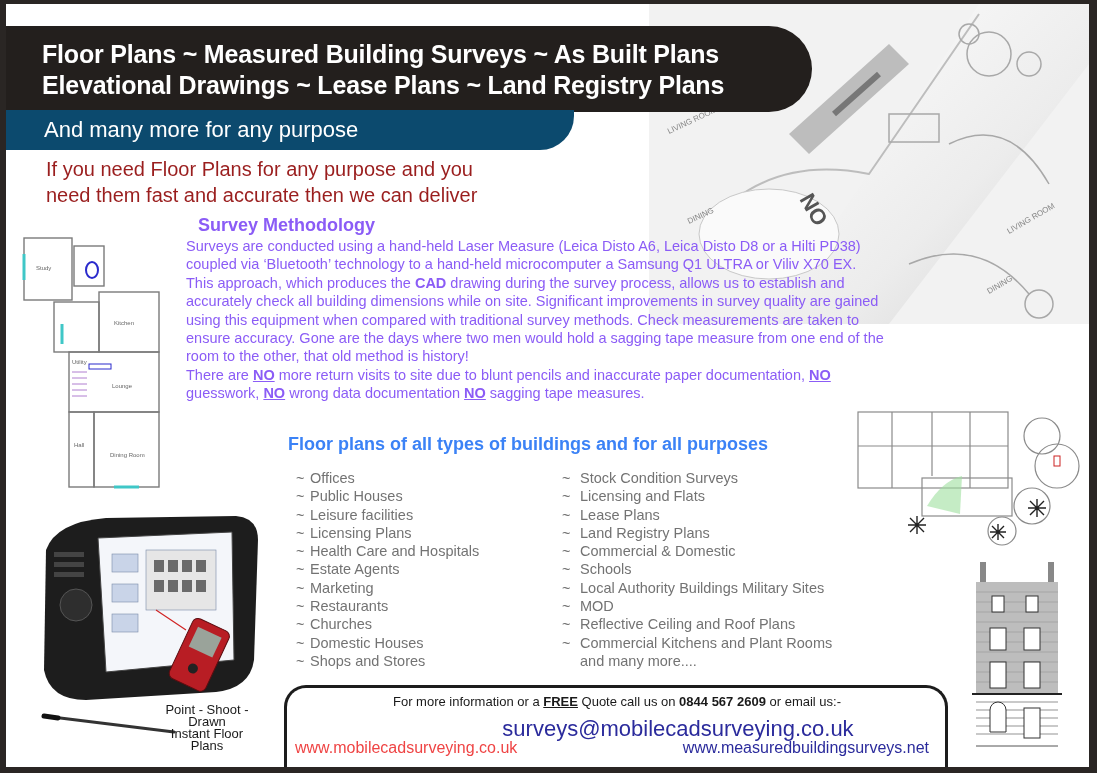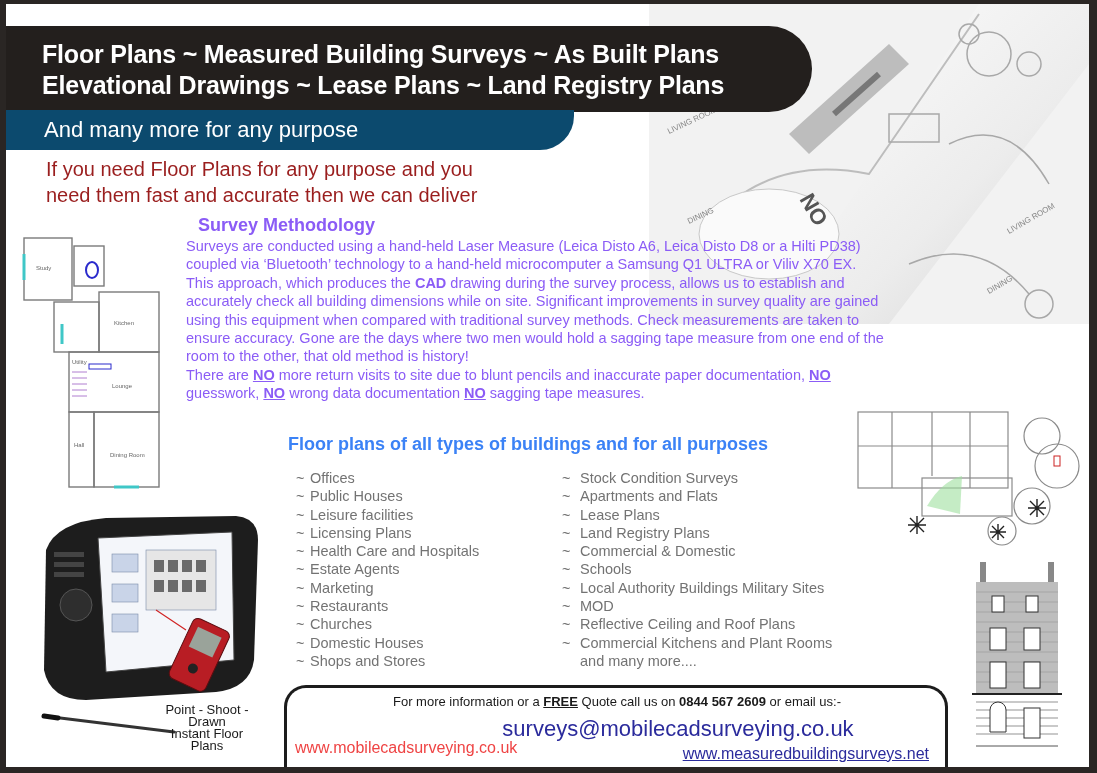--- a/index.html
+++ b/index.html
@@ -62,21 +62,21 @@
   
   .contact-box {
     position: absolute; left: 278px; top: 681px; width: 664px; height: 100px;
     border: 3px solid #1c1c1c; border-bottom: none; border-radius: 22px 22px 0 0; box-sizing: border-box; background: #fff;
   }
   .contact-line1 { position: absolute; left: 10px; top: 6px; width: 640px; text-align: center; font-size: 13px; color: #1a1a1a; white-space: nowrap; }
   .contact-line1 .free { font-weight: bold; text-decoration: underline; }
   .contact-line1 .phone { font-weight: bold; }
   .contact-email { position: absolute; left: 0; top: 28px; width: 782px; text-align: center; font-size: 22px; color: #2b2b9c; }
   .contact-web1 { position: absolute; left: 8px; top: 51px; font-size: 16px; color: #ef4444; }
-  .contact-web2 { position: absolute; right: 16px; top: 57px; font-size: 16px; color: #2b2b9c; text-decoration: underline; }
+  .contact-web2 { position: absolute; right: 16px; top: 51px; font-size: 16px; color: #2b2b9c; }
   .caption {
     position: absolute; left: 148px; top: 700px; width: 106px; text-align: center; font-size: 13px; line-height: 12px; color: #1a1a1a;
   }
   .img-block { position: absolute; }
 </style>
 </head>
 <body>
 
 <div class="page">
 
@@ -201,21 +201,21 @@
     <li><span class="tilde">~</span><span>Health Care and Hospitals</span></li>
     <li><span class="tilde">~</span><span>Estate Agents</span></li>
     <li><span class="tilde">~</span><span>Marketing</span></li>
     <li><span class="tilde">~</span><span>Restaurants</span></li>
     <li><span class="tilde">~</span><span>Churches</span></li>
     <li><span class="tilde">~</span><span>Domestic Houses</span></li>
     <li><span class="tilde">~</span><span>Shops and Stores</span></li>
   </ul>
   <ul class="types-col c2">
     <li><span class="tilde">~</span><span>Stock Condition Surveys</span></li>
-    <li><span class="tilde">~</span><span>Apartments and Flats</span></li>
+    <li><span class="tilde">~</span><span>Licensing and Flats</span></li>
     <li><span class="tilde">~</span><span>Lease Plans</span></li>
     <li><span class="tilde">~</span><span>Land Registry Plans</span></li>
     <li><span class="tilde">~</span><span>Commercial &amp; Domestic</span></li>
     <li><span class="tilde">~</span><span>Schools</span></li>
     <li><span class="tilde">~</span><span>Local Authority Buildings Military Sites</span></li>
     <li><span class="tilde">~</span><span>MOD</span></li>
     <li><span class="tilde">~</span><span>Reflective Ceiling and Roof Plans</span></li>
     <li><span class="tilde">~</span><span>Commercial Kitchens and Plant Rooms</span></li>
     <li class="more-line">and many more....</li>
   </ul>

